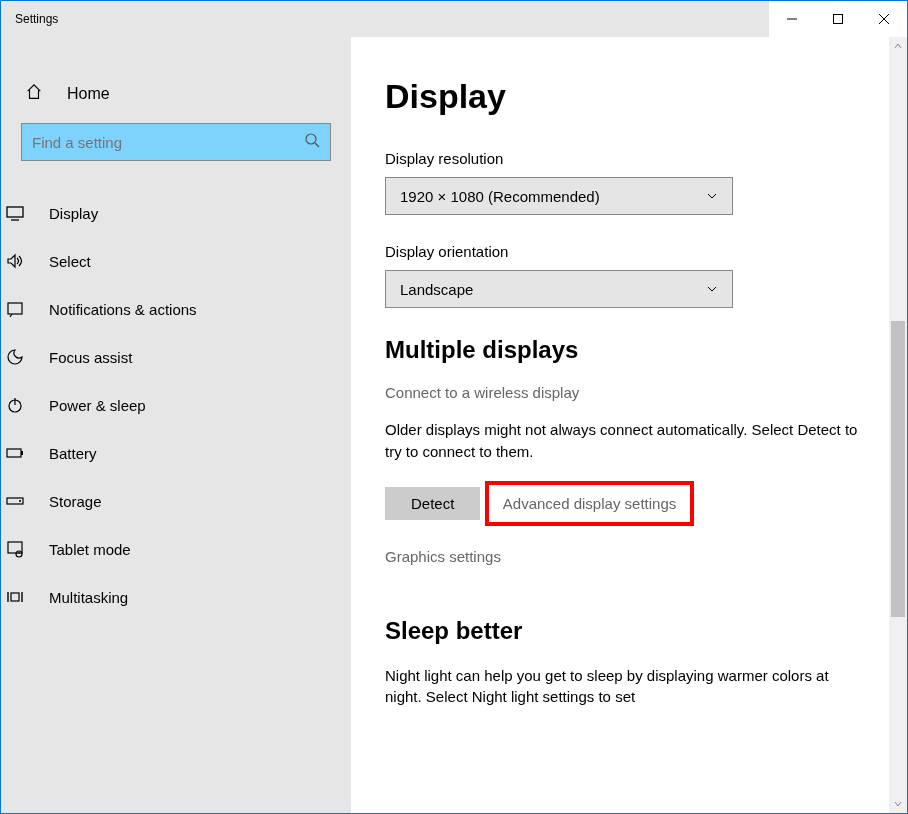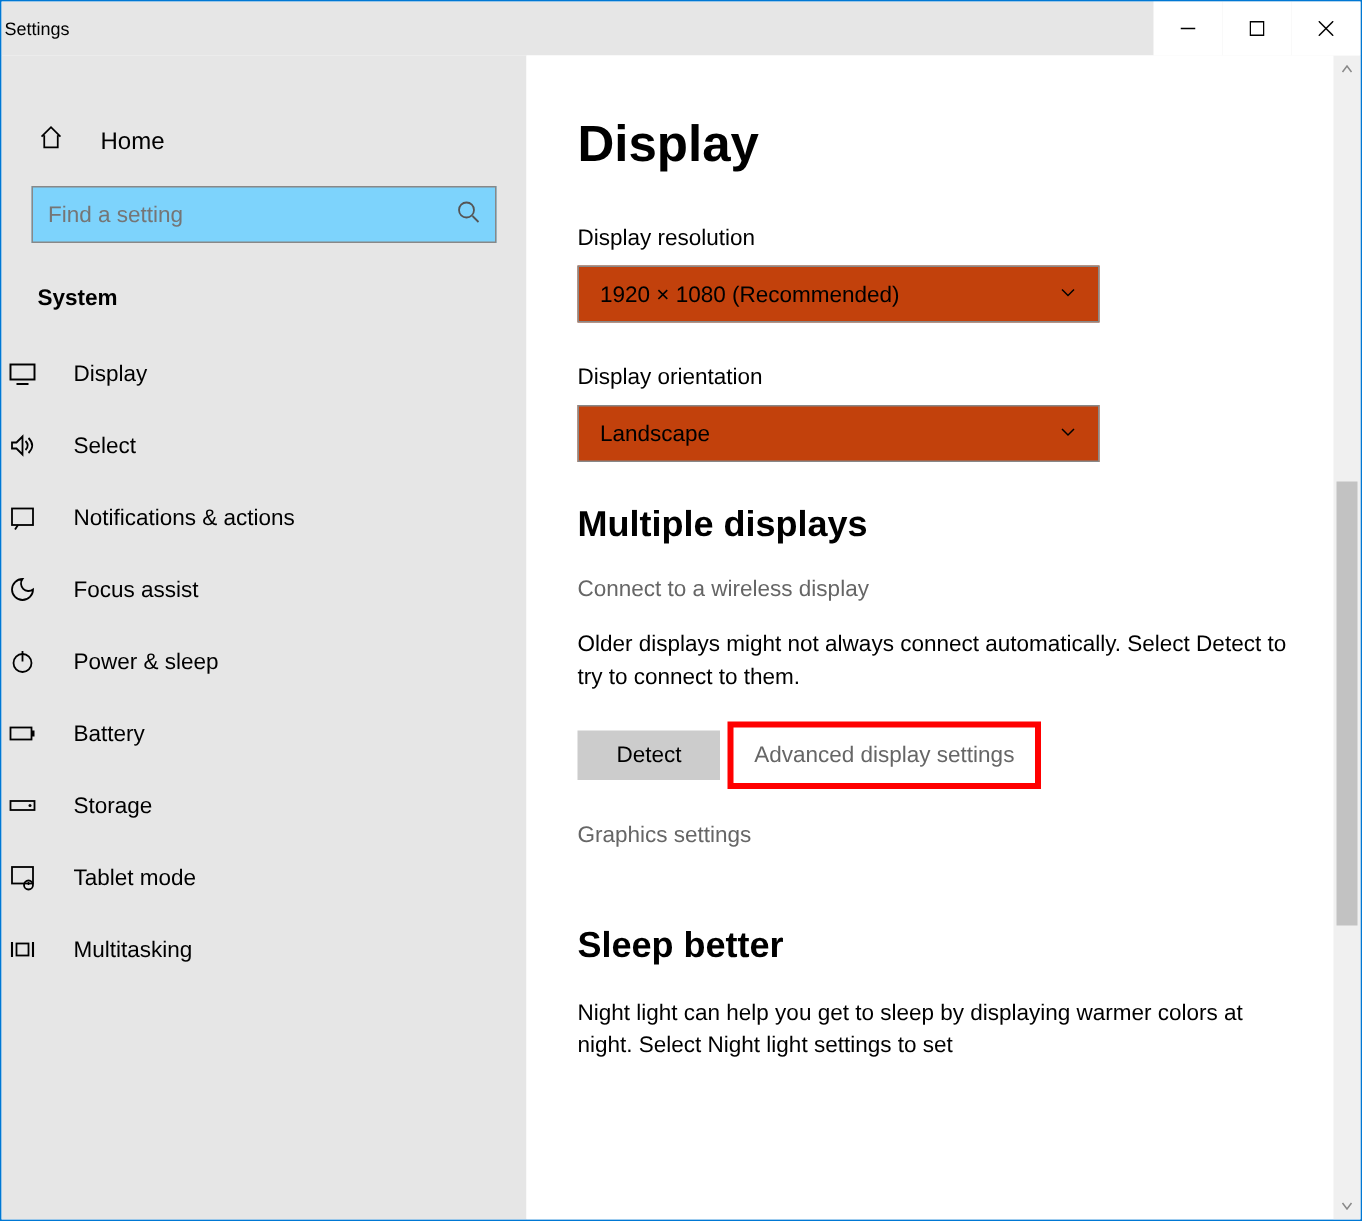--- a/index.html
+++ b/index.html
@@ -1,39 +1,39 @@
 <!DOCTYPE html>
 <html><head>
 <meta charset="utf-8">
 <style>
 * { box-sizing: border-box; margin: 0; padding: 0; font-family: "Segoe UI", Arial, sans-serif; }
 body { width: 908px; height: 814px; overflow: hidden; background: #fff; border: 1px solid #0078d4; position: relative; }
 .titlebar { height: 36px; display: flex; align-items: center; justify-content: space-between; background: #e6e6e6; }
-.titlebar-left { padding-left: 2px; font-size: 12px; color: #000; }
+.titlebar-left { padding-left: 14px; font-size: 12px; color: #000; }
 .titlebar-right { display: flex; height: 100%; }
 .titlebar-btn { width: 46px; height: 100%; display: flex; align-items: center; justify-content: center; color: #000; background:#fff;}
 .titlebar-btn svg { width: 10px; height: 10px; }
 .container { display: flex; height: calc(100% - 36px); }
 .sidebar { width: 350px; background: #e6e6e6; padding-top: 40px; position:relative;}
 .sidebar-inner { padding: 0 20px; }
 .home-row { display: flex; align-items: center; gap: 24px; padding: 6px 4px 18px 4px; font-size: 16px; }
 .home-row svg { width: 18px; height: 18px; }
 .search-box { border: 1.5px solid #888; height: 38px; display: flex; align-items: center; padding: 0 10px; margin-bottom: 28px; background:#7dd3fc;}
 .search-box input { border: none; outline: none; background: transparent; flex: 1; font-size: 15px; color: #555; }
 .search-box svg { width: 16px; height: 16px; color: #555; }
 .category-title { font-size: 15px; font-weight: 600; padding: 0 4px 18px 4px; }
 .nav-list { list-style: none; margin-left:-20px; margin-right:-20px;}
 .nav-item { display: flex; align-items: center; gap: 24px; padding: 14px 24px; font-size: 15px; cursor: default; position:relative;}
 .nav-item.active::before { content:""; position:absolute; left:0; top:6px; bottom:6px; width:4px; background:#0078d4;}
 .nav-item .icon { width: 20px; height: 20px; display:flex; align-items:center; justify-content:center;}
 .content { flex: 1; position: relative; overflow: hidden; background:#fff;}
 .scroll-area { position:absolute; left:0; right:18px; top:0; bottom:0; padding: 40px 26px 0 34px; overflow:hidden;}
 .page-title { font-size: 34px; font-weight: 600; margin-bottom: 34px; }
 .field-label { font-size: 15px; margin-bottom: 10px; }
-.dropdown { border: 1.5px solid #888; height: 38px; width: 348px; display: flex; align-items: center; justify-content: space-between; padding: 0 14px; font-size: 15px; margin-bottom: 28px; background:#c2410c;}
+.dropdown { border: 1.5px solid #888; height: 38px; width: 348px; display: flex; align-items: center; justify-content: space-between; padding: 0 14px; font-size: 15px; margin-bottom: 28px; background:#e5e5e5;}
 .dropdown svg { width: 12px; height: 12px; }
 .section-title { font-size: 24px; font-weight: 700; margin-top: 18px; margin-bottom: 20px; }
 .link-text { color: #666; font-size: 15px; margin-bottom: 18px; }
 .body-text { font-size: 15px; margin-bottom: 18px; line-height: 1.45; }
 .button { background: #ccc; border: none; padding: 8px 26px; font-size: 15px; margin-bottom: 28px; }
 .highlight-box { border: 4px solid #ff0000; padding: 10px 14px; display:inline-block; margin-bottom:14px;}
 .highlight-box .link-text{ margin-bottom:0;}
 .scrollbar { position:absolute; right:0; top:0; bottom:0; width:18px; background:#f0f0f0; display:flex; flex-direction:column; align-items:center;}
 .scrollbar .arrow { height:18px; width:100%; display:flex; align-items:center; justify-content:center; color:#888;}
 .scrollbar .track { flex:1; width:100%; position:relative;}
@@ -73,21 +73,20 @@
             </svg></span>
         <span>Home</span>
       </div>
       <div class="search-box">
         <input placeholder="Find a setting" style="">
         <span><svg viewBox="0 0 16 16">
               <circle cx="7" cy="7" r="5" fill="none" stroke="currentColor" stroke-width="1.2"></circle>
               <line x1="11" y1="11" x2="15" y2="15" stroke="currentColor" stroke-width="1.2"></line>
             </svg></span>
       </div>
-      <div class="category-title">System</div>
     </div>
     <ul class="nav-list">
       <li class="nav-item active">
         <span class="icon">
             <svg viewBox="0 0 20 20">
               <rect x="2" y="4" width="16" height="10" fill="none" stroke="currentColor" stroke-width="1.3"></rect>
               <line x1="6" y1="17" x2="14" y2="17" stroke="currentColor" stroke-width="1.3"></line>
             </svg>
           </span>
         <span>Display</span>

